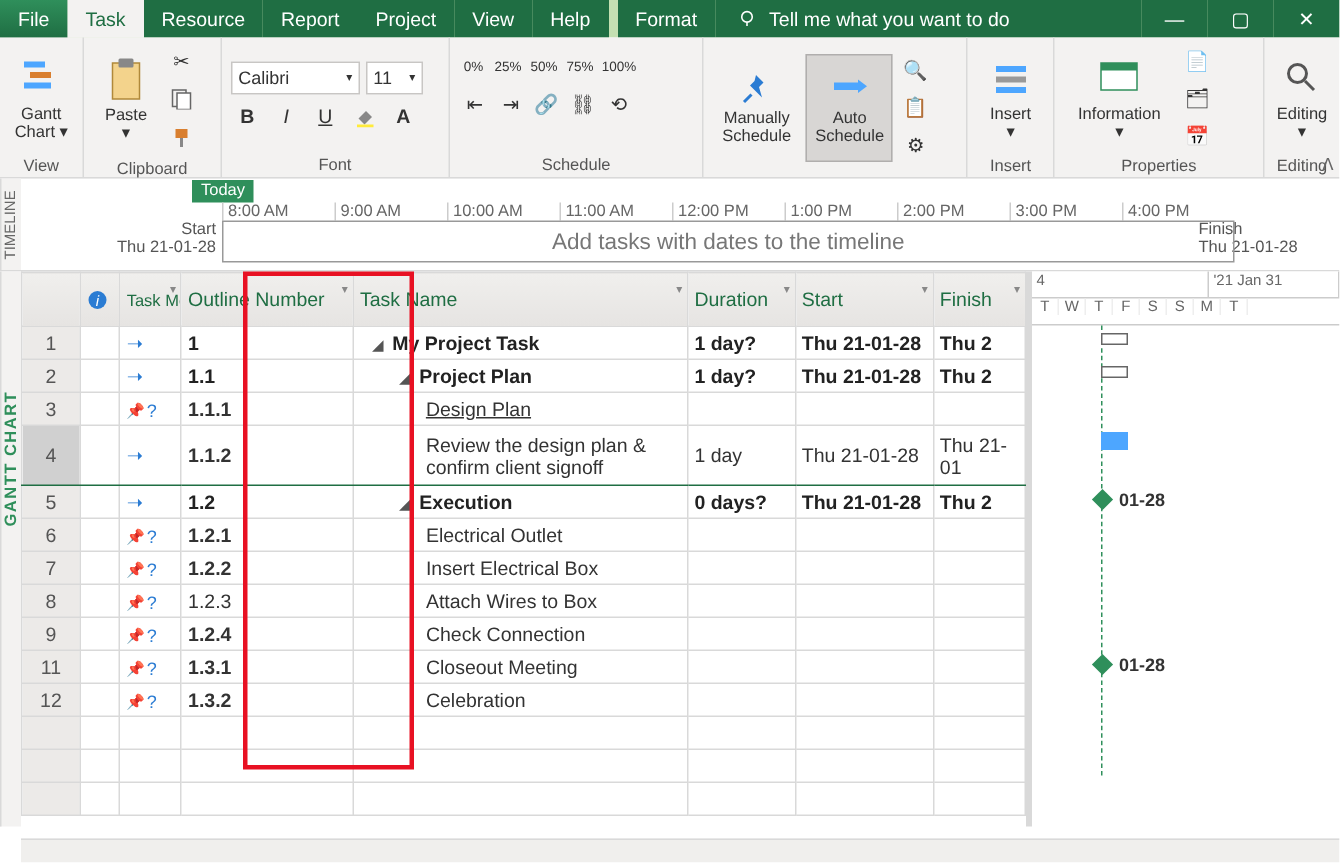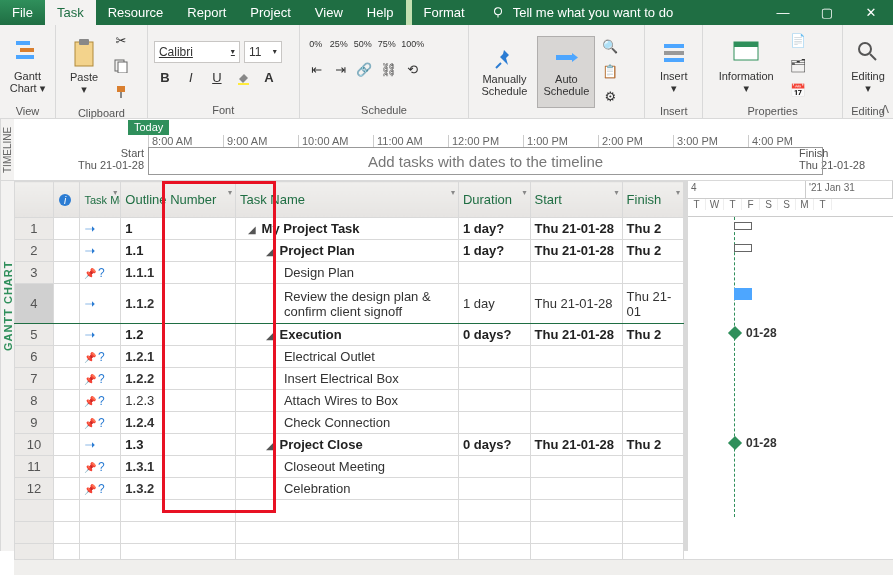--- a/index.html
+++ b/index.html
@@ -19,21 +19,21 @@
 .ribbon { height: 94px; background: #f3f2f1; display: flex; border-bottom: 1px solid #d9d9d9; position: relative; }
 .rgroup { border-right: 1px solid #d9d9d9; display: flex; flex-direction: column; }
 .rgroup .body { flex:1; display:flex; align-items:center; padding: 4px 6px; gap:4px; }
 .rgroup .label { font-size: 11px; text-align: center; color: #555; padding-bottom: 2px; }
 .bigbtn { display:flex; flex-direction:column; align-items:center; justify-content:center; width:56px; height:72px; gap:2px; }
 .bigbtn .icon { width:32px; height:32px; display:flex; align-items:center; justify-content:center; }
 .bigbtn .txt { font-size:11px; text-align:center; line-height:12px; }
 .fontbox { display:flex; flex-direction:column; gap:4px; }
 .fontrow { display:flex; gap:4px; }
 .combo { border:1px solid #c8c6c4; background:#fff; height:22px; display:flex; align-items:center; padding:0 4px; font-size:12px; }
-.combo.font { width:86px;text-decoration:underline; }
+.combo.font { width:86px; }
 .combo.size { width:38px; }
 .btn-s { width:22px; height:22px; border:1px solid transparent; display:flex; align-items:center; justify-content:center; }
 .schedbtn { display:flex; flex-direction:column; align-items:center; justify-content:center; width:58px; height:72px; }
 .schedbtn.sel { background:#d8d6d4; border:1px solid #b0aead; }
 .ribbon-collapse { position:absolute; right:4px; bottom:2px; font-size:11px; color:#666; }
 
 
 .timeline-wrap { display:flex; height: 62px; border-bottom:1px solid #d9d9d9; }
 .timeline-side { width:14px; writing-mode:vertical-rl; transform:rotate(180deg); text-align:center; font-size:10px; color:#666; background:#f3f2f1; border-right:1px solid #d9d9d9; display:flex; align-items:center; justify-content:center; }
 .timeline-main { flex:1; position:relative; }
@@ -376,21 +376,21 @@
             <td style="padding-left:30px;"><span class="task-collapse">◢</span> <span class="bold">Project Plan</span></td>
             <td class="bold">1 day?</td>
             <td class="bold">Thu 21-01-28</td>
             <td class="bold">Thu 2</td>
           </tr>
           <tr style="height: 22px;">
             <td class="rownum">3</td>
             <td></td>
             <td><span class="mode-man">?</span></td>
             <td style="font-weight:600;">1.1.1</td>
-            <td style="padding-left:48px;"><span>Design Plan</span></td>
+            <td style="padding-left:48px;text-decoration:underline;"><span>Design Plan</span></td>
             <td></td>
             <td></td>
             <td></td>
           </tr>
           <tr class="selrow" style="height: 40px;">
             <td class="rownum sel">4</td>
             <td></td>
             <td><span class="mode-auto"></span></td>
             <td style="font-weight:600;">1.1.2</td>
             <td style="padding-left:48px;white-space:normal;"><span>Review the design plan &amp; confirm client signoff</span></td>
@@ -440,30 +440,20 @@
           </tr>
           <tr style="height: 22px;">
             <td class="rownum">9</td>
             <td></td>
             <td><span class="mode-man">?</span></td>
             <td style="font-weight:600;">1.2.4</td>
             <td style="padding-left:48px;"><span>Check Connection</span></td>
             <td></td>
             <td></td>
             <td></td>
-          </tr>
-          <tr style="height: 22px;">
-            <td class="rownum">10</td>
-            <td></td>
-            <td><span class="mode-auto"></span></td>
-            <td class="bold" style="font-weight:600;">1.3</td>
-            <td style="padding-left:30px;"><span class="task-collapse">◢</span> <span class="bold">Project Close</span></td>
-            <td class="bold">0 days?</td>
-            <td class="bold">Thu 21-01-28</td>
-            <td class="bold">Thu 2</td>
           </tr>
           <tr style="height: 22px;">
             <td class="rownum">11</td>
             <td></td>
             <td><span class="mode-man">?</span></td>
             <td style="font-weight:600;">1.3.1</td>
             <td style="padding-left:48px;"><span>Closeout Meeting</span></td>
             <td></td>
             <td></td>
             <td></td>

